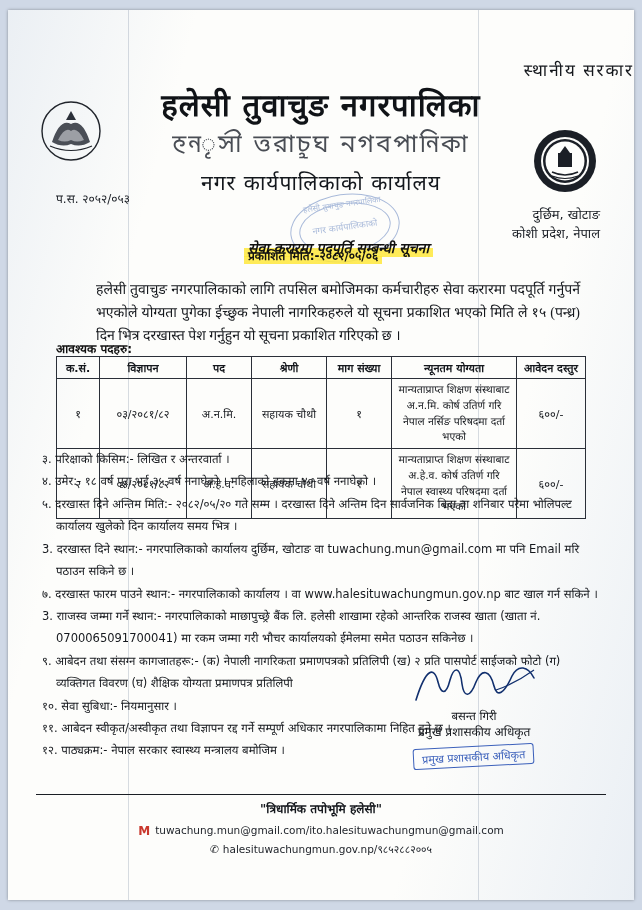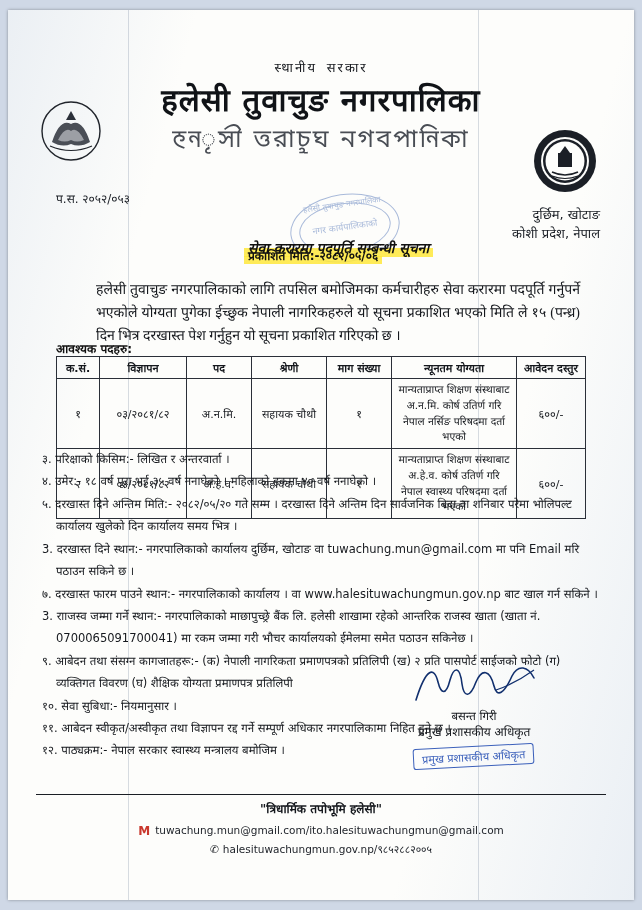--- a/index.html
+++ b/index.html
@@ -20,21 +20,21 @@
     content:"";position:absolute;inset:0;
     background:linear-gradient(105deg,rgba(220,228,238,.55) 0%,rgba(255,255,255,0) 22%,rgba(255,255,255,0) 72%,rgba(215,225,238,.5) 100%);
     pointer-events:none;
   }
   .crease{
     position:absolute;top:0;bottom:0;width:1px;background:rgba(140,155,175,.35);
   }
 
   
   .hdr{position:absolute;left:0;right:0;top:48px;text-align:center;}
-  .gov{font-family:Liberation Mono, monospace;font-size:13px;letter-spacing:2px;color:#15181d;}
+  .gov{font-family:Liberation Serif, serif;font-size:17px;letter-spacing:2px;color:#15181d;text-align:right;}
   .muni{font-family:"DejaVu Sans",sans-serif;font-size:31px;font-weight:bold;letter-spacing:1px;color:#101317;margin-top:2px;}
   .muni2{font-size:25px;letter-spacing:2px;color:#2a2f38;margin-top:1px;opacity:.85;}
   .office{font-size:21px;letter-spacing:1px;color:#13171c;margin-top:3px;}
 
   .emblem{position:absolute;left:32px;top:90px;width:62px;height:62px;}
   .emblem svg{width:100%;height:100%;}
   .logo-r{position:absolute;right:36px;top:118px;width:66px;height:66px;}
   .logo-r svg{width:100%;height:100%;}
 
   .ref{position:absolute;left:48px;top:180px;font-size:12px;color:#1b1f26;}
@@ -132,20 +132,21 @@
       <rect x="26" y="25" width="14" height="14" fill="#1b1f26"></rect>
       <path d="M20 44 q13 6 26 0" fill="none" stroke="#1b1f26" stroke-width="1.6"></path>
       <path d="M20 48 q13 5 26 0" fill="none" stroke="#1b1f26" stroke-width="1.1"></path>
     </svg>
   </div>
 
   <div class="hdr">
     <div class="gov">स्थानीय सरकार</div>
     <div class="muni">हलेसी तुवाचुङ नगरपालिका</div>
     <div class="muni2">𑒯𑒪𑒵𑒮𑒲 𑒞𑒳𑒫𑒰𑒔𑒳𑒒 𑒢𑒑𑒩𑒣𑒰𑒪𑒱𑒏𑒰</div>
+    <div class="office">नगर कार्यपालिकाको कार्यालय</div>
   </div>
 
   <div class="ref">प.स. २०५२/०५३</div>
   <div class="addr">
     <div>दुर्छिम, खोटाङ</div>
     <div>कोशी प्रदेश, नेपाल</div>
   </div>
 
   <div class="stamp">
     <div class="ring"></div>

